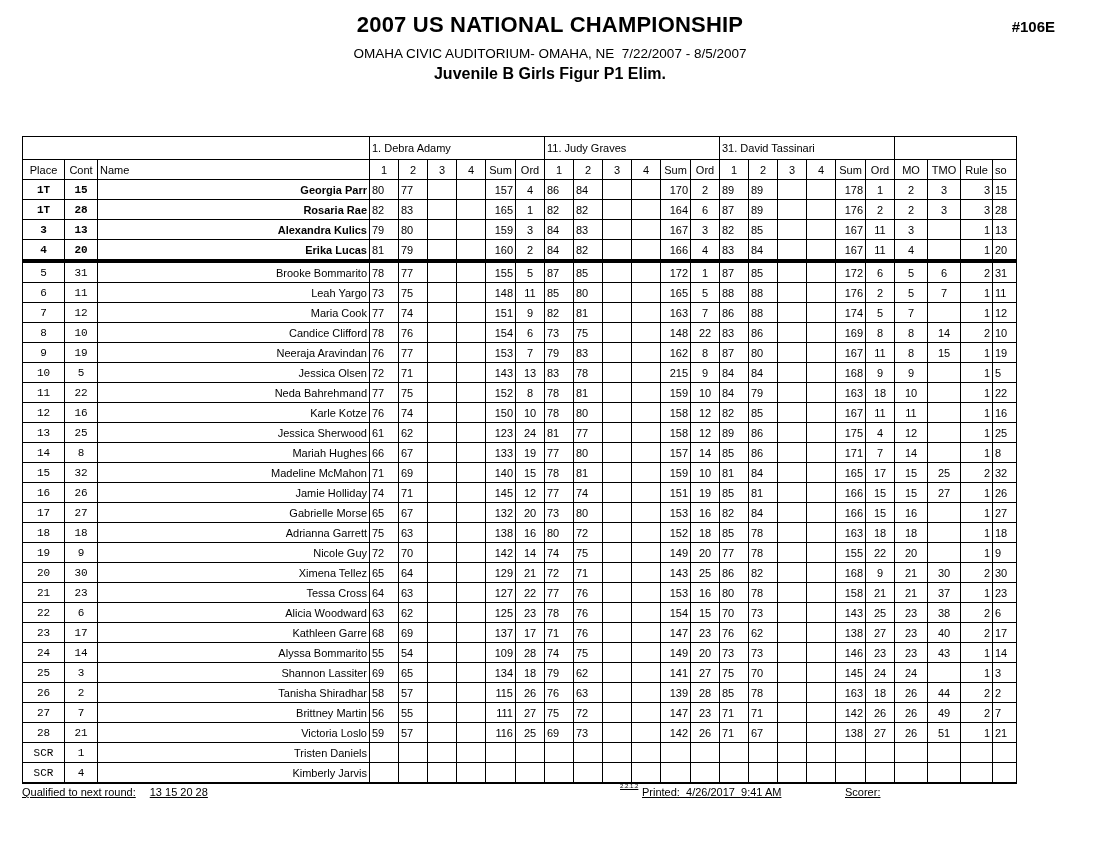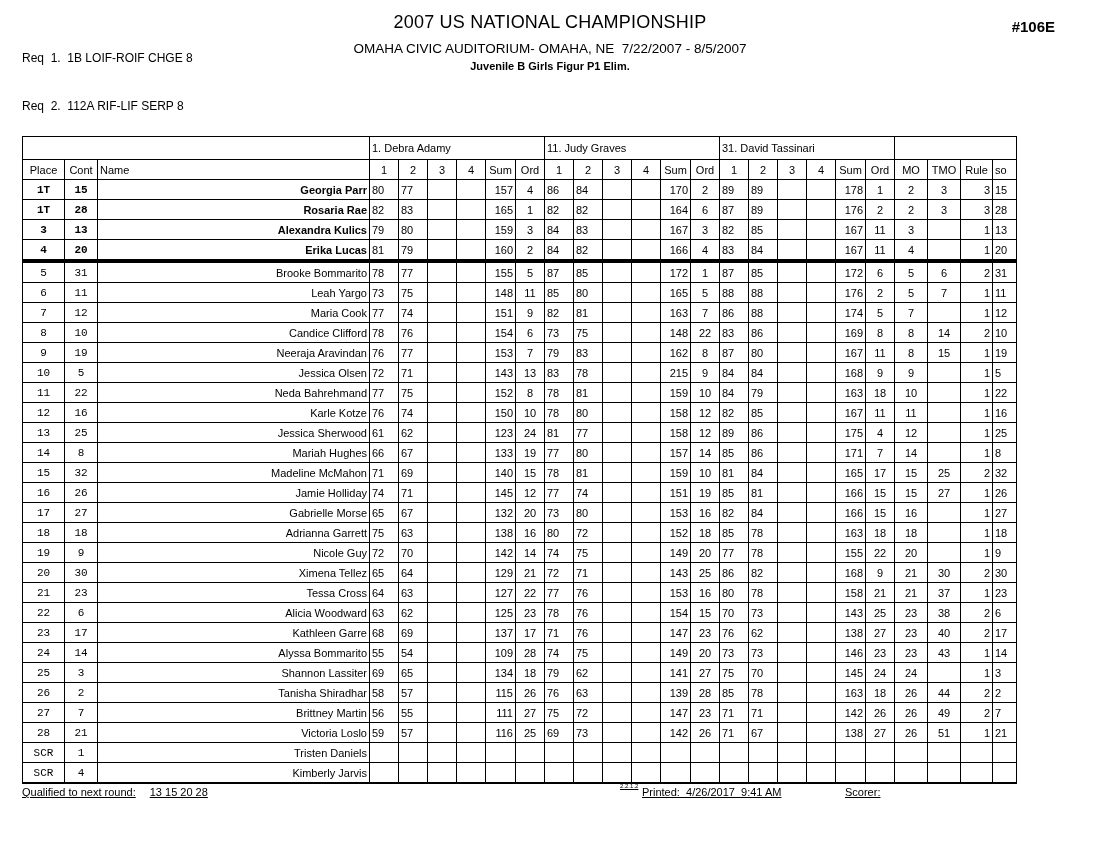--- a/index.html
+++ b/index.html
@@ -3,23 +3,23 @@
 <meta charset="utf-8">
 <style>
   html,body { margin:0; padding:0; background:#fff; }
   .page {
     position:relative; width:1100px; height:850px; background:#ffffff;
     font-family:"Liberation Sans", sans-serif; color:#000; overflow:hidden;
   }
   
   .req-block { position:absolute; left:22px; top:18px; font-size:12px; line-height:16px; white-space:pre; }
   .center-head { position:absolute; left:0; top:12px; width:100%; text-align:center; }
-  .title   { font-size:18px; font-weight:normal; letter-spacing:.2px; }
+  .title   { font-size:22px; font-weight:bold; letter-spacing:.2px; }
   .venue   { font-size:13.5px; margin-top:8px; white-space:pre; }
-  .event   { font-size:11px; font-weight:bold; margin-top:4px; }
+  .event   { font-size:16px; font-weight:bold; margin-top:4px; }
   .report  { font-size:14px; margin-top:4px; }
   .evtnum  { position:absolute; right:45px; top:18px; font-size:15px; font-weight:bold; }
   
   table.score { position:absolute; left:22px; top:136px; border-collapse:collapse; table-layout:fixed;padding-left:23px; }
   table.score td, table.score th {
     border:1px solid #000; font-size:11px; font-weight:normal; height:19px;
     padding:0 2px; white-space:nowrap; overflow:hidden; line-height:12px;
   }
   tr.jrow td { height:22px; }
   td.judgebox { text-align:left; padding-left:4px; white-space:pre; }
@@ -46,24 +46,20 @@
   .f-qual .vals { margin-left:14px; }
   .f-ver  { left:620px; top:783px; font-size:6px; }
   .f-print{ left:642px; top:786px; white-space:pre; }
   .f-scorer{ left:845px; top:786px; }
 </style>
 </head>
 <body>
 
 <div class="page">
 
-  <div class="req-block">
-    <div>Req  1.  1B LOIF-ROIF CHGE 8</div>
-    <div>Req  2.  112A RIF-LIF SERP 8</div>
-  </div>
 
   <div class="center-head">
     <div class="title">2007 US NATIONAL CHAMPIONSHIP</div>
     <div class="venue">OMAHA CIVIC AUDITORIUM- OMAHA, NE  7/22/2007 - 8/5/2007</div>
     <div class="event">Juvenile B Girls Figur P1 Elim.</div>
   </div>
 
   <div class="evtnum">#106E</div>
 
   <table class="score" id="score-table">

